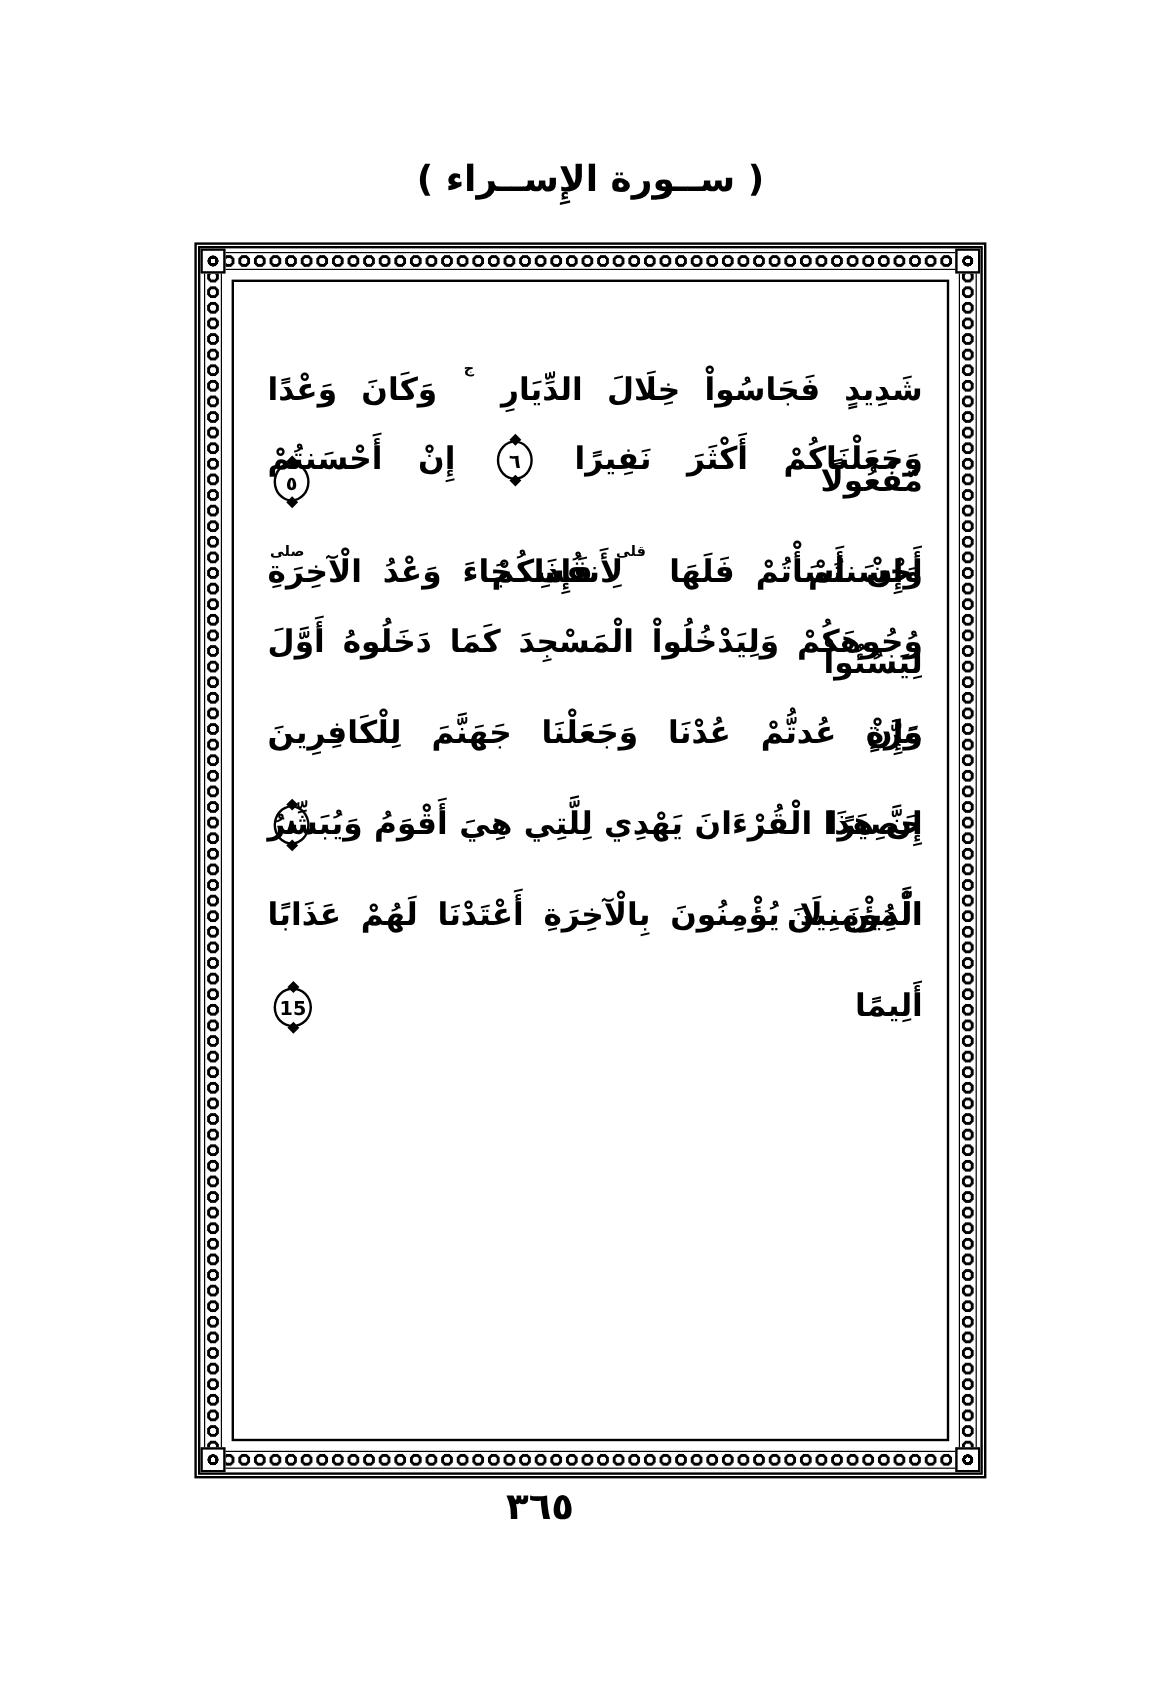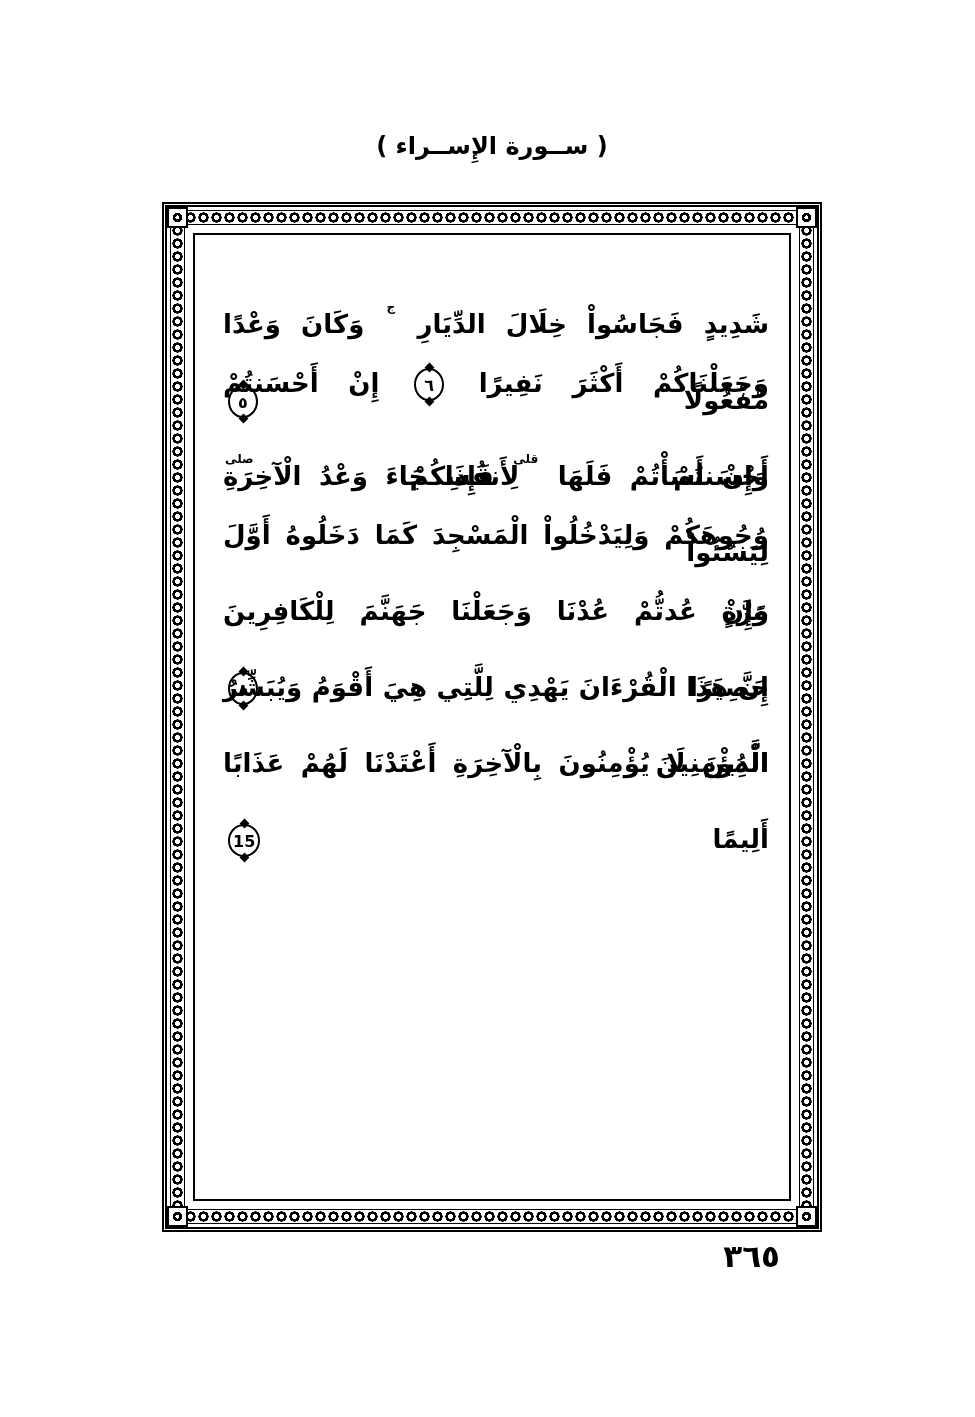--- a/index.html
+++ b/index.html
@@ -15,21 +15,21 @@
     direction: rtl;
   }
 
   
   .surah-title {
     position: absolute;
     top: 132px;
     left: 162px;
     width: 660px;
     text-align: center;
-    font-size: 24px;
+    font-size: 30px;
     font-weight: bold;
     direction: rtl;
   }
 
   
   .frame {
     position: absolute;
     left: 162px;
     top: 202px;
     width: 660px;
@@ -125,21 +125,21 @@
     margin: 0 2px;
     letter-spacing: 0;
   }
 
   
   .page-number {
     position: absolute;
     top: 1238px;
     left: 120px;
     width: 660px;
-    text-align: right;
+    text-align: center;
     font-size: 31px;
     font-weight: bold;
   }
 </style>
 </head>
 <body>
 
 <div class="page">
 
   <div class="surah-title">( ســورة الإِســراء )</div>

